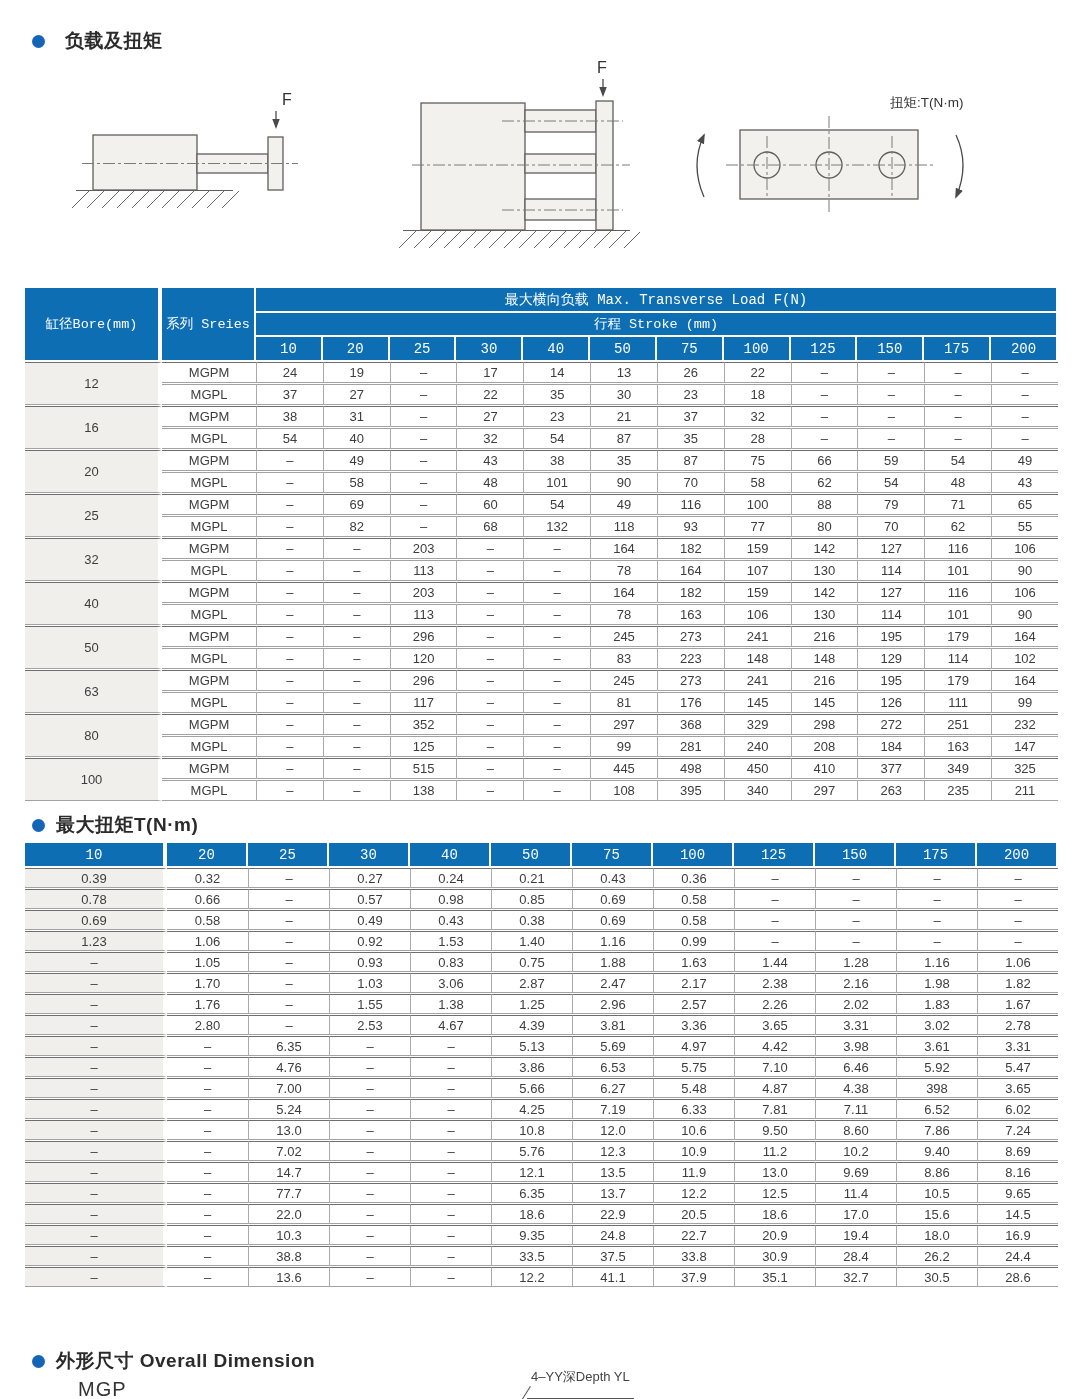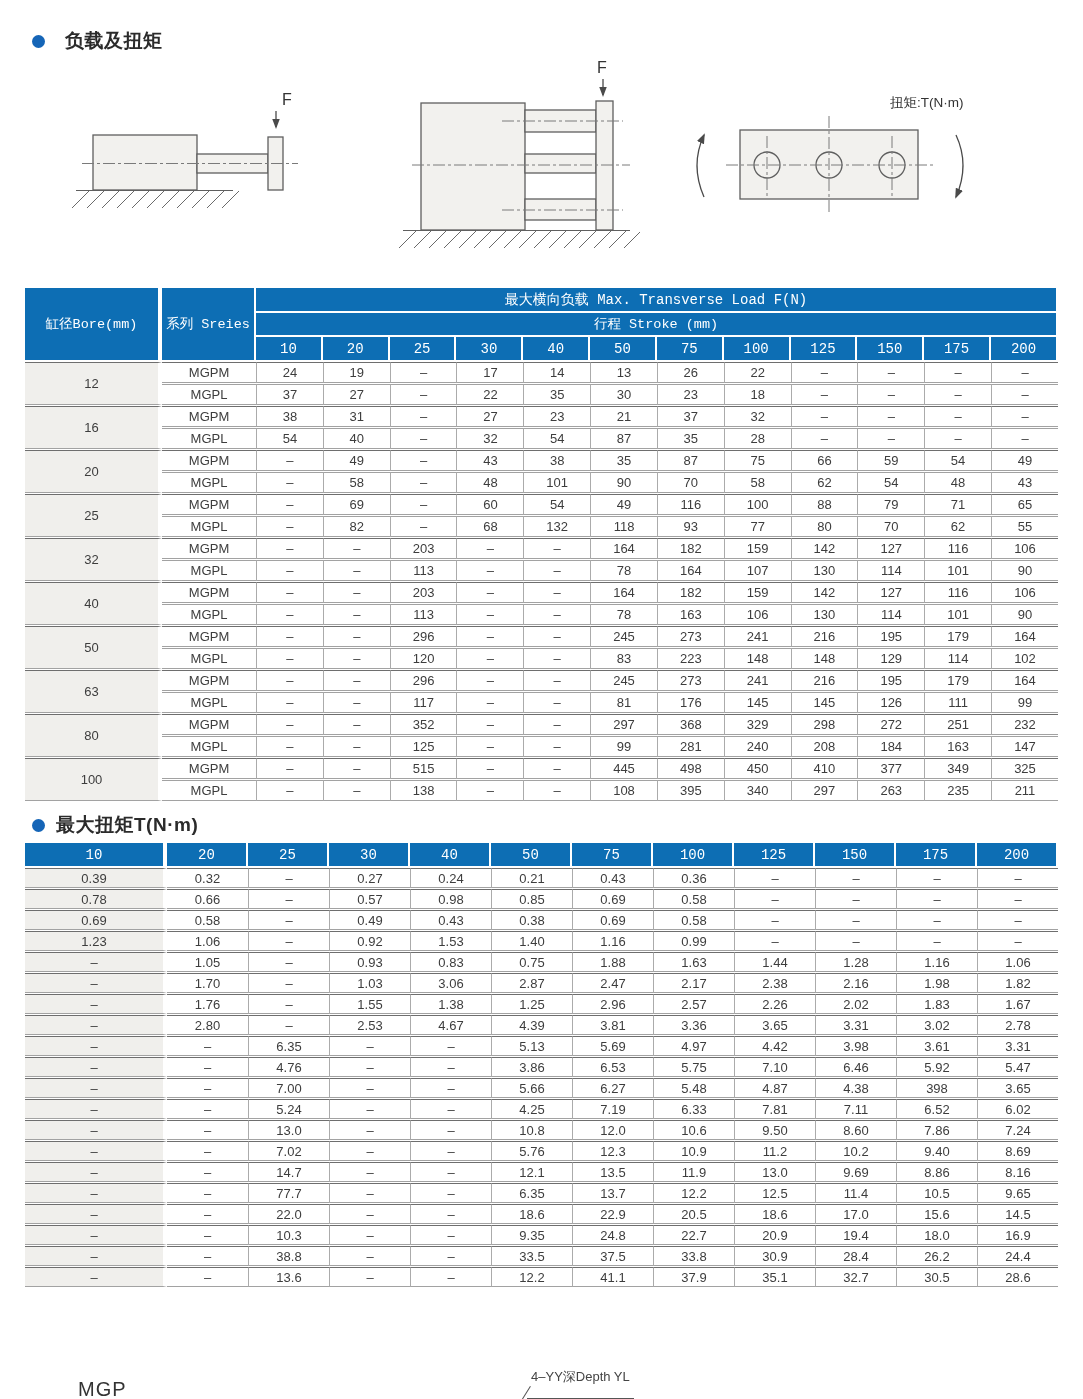--- a/index.html
+++ b/index.html
@@ -811,18 +811,22 @@
           <td>41.1</td>
           <td>37.9</td>
           <td>35.1</td>
           <td>32.7</td>
           <td>30.5</td>
           <td>28.6</td>
         </tr>
       </tbody>
   </table>
 
+  <div class="sec-title" style="left:32px; top:1348px;">
+    <span class="dot"></span>
+    <span>外形尺寸 Overall Dimension</span>
+  </div>
 
   <div class="mgp">MGP</div>
   <div class="dim-note">4–YY深Depth YL</div>
   <div class="dim-leader"></div>
 
 </div>
 
 </body></html>

